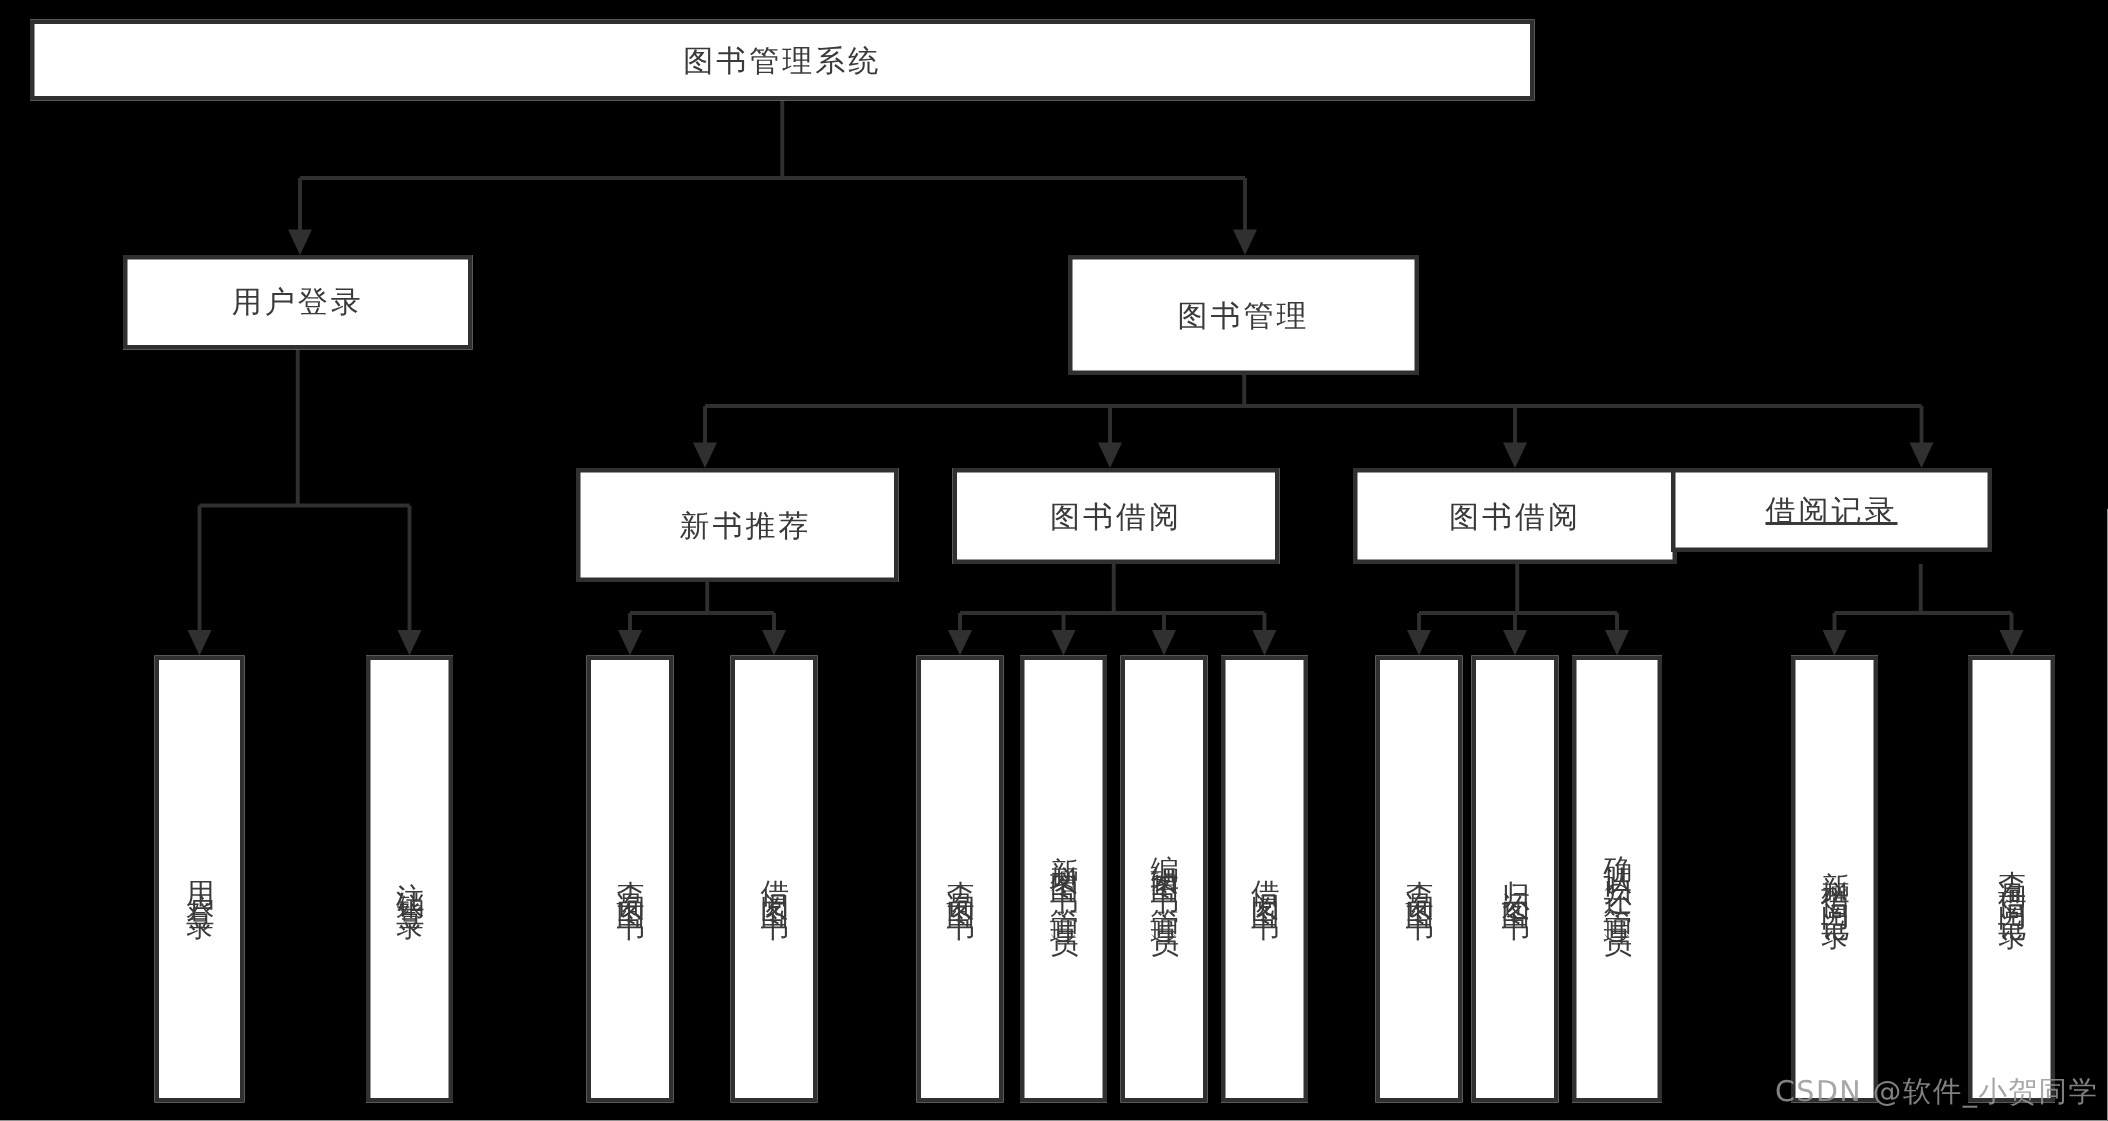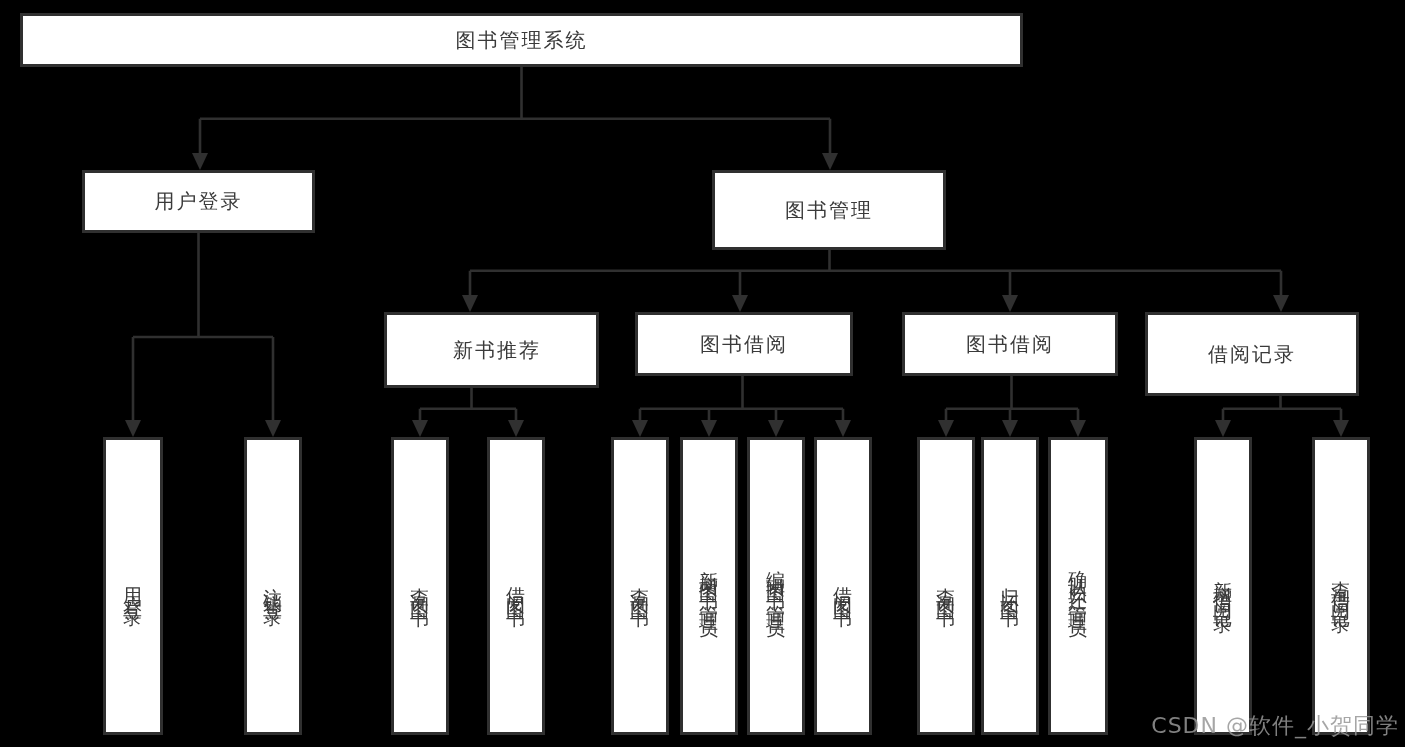--- a/index.html
+++ b/index.html
@@ -40,21 +40,21 @@
     text-orientation: mixed;
     font-size: 19px;
     letter-spacing: 7px;
     line-height: 1;
     white-space: normal;
   }
   .watermark {
     position: absolute;
     right: 6px;
     bottom: 6px;
-    font-size: 22px;
+    font-size: 19px;
     letter-spacing: 1px;
     color: rgba(150,150,150,0.85);
     z-index: 5;
     pointer-events: none;
   }
 </style>
 </head>
 <body>
 
 <div class="canvas">
@@ -110,21 +110,21 @@
   </svg>
 
   <div class="box" style="left:20px; top:13px; width:1003px; height:54px;">图书管理系统</div>
 
   <div class="box" style="left:82px; top:170px; width:233px; height:63px;">用户登录</div>
   <div class="box" style="left:712px; top:170px; width:234px; height:80px;">图书管理</div>
 
   <div class="box" style="left:384px; top:312px; width:215px; height:76px;padding-left:11px;">新书推荐</div>
   <div class="box" style="left:635px; top:312px; width:218px; height:64px;">图书借阅</div>
   <div class="box" style="left:902px; top:312px; width:216px; height:64px;">图书借阅</div>
-  <div class="box" style="left:1145px; top:312px; width:214px; height:84px;">借阅记录</div>
+  <div class="box" style="left:1114px; top:312px; width:214px; height:56px;text-decoration:underline;">借阅记录</div>
 
   <div class="box leaf" style="left:103px; top:437px; width:60px; height:298px;">用户登录</div>
   <div class="box leaf" style="left:244px; top:437px; width:58px; height:298px;">注销登录</div>
 
   <div class="box leaf" style="left:391px; top:437px; width:58px; height:298px;">查询图书</div>
   <div class="box leaf" style="left:487px; top:437px; width:58px; height:298px;">借阅图书</div>
 
   <div class="box leaf" style="left:611px; top:437px; width:58px; height:298px;">查询图书</div>
   <div class="box leaf" style="left:680px; top:437px; width:58px; height:298px;">新增图书（管理员）</div>
   <div class="box leaf" style="left:747px; top:437px; width:58px; height:298px;">编辑图书（管理员）</div>

